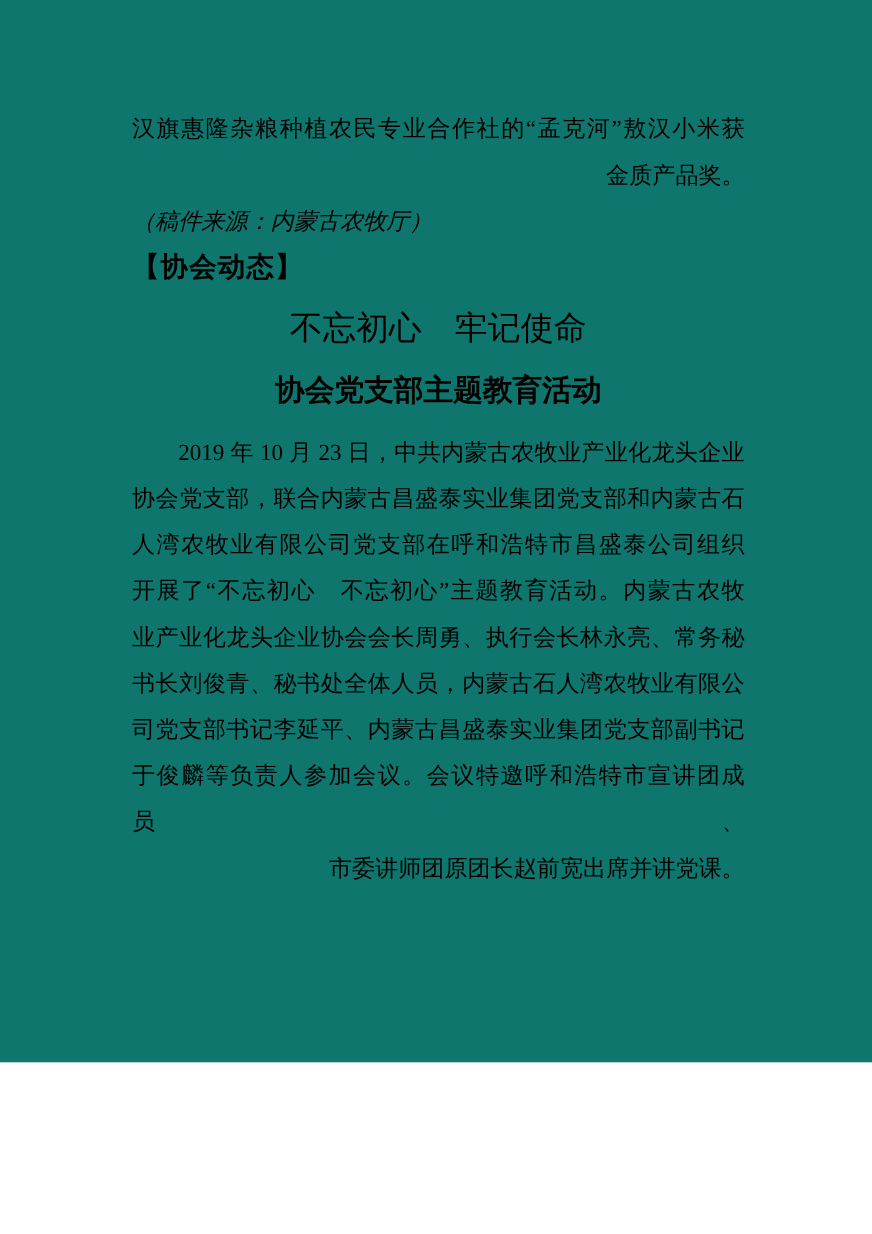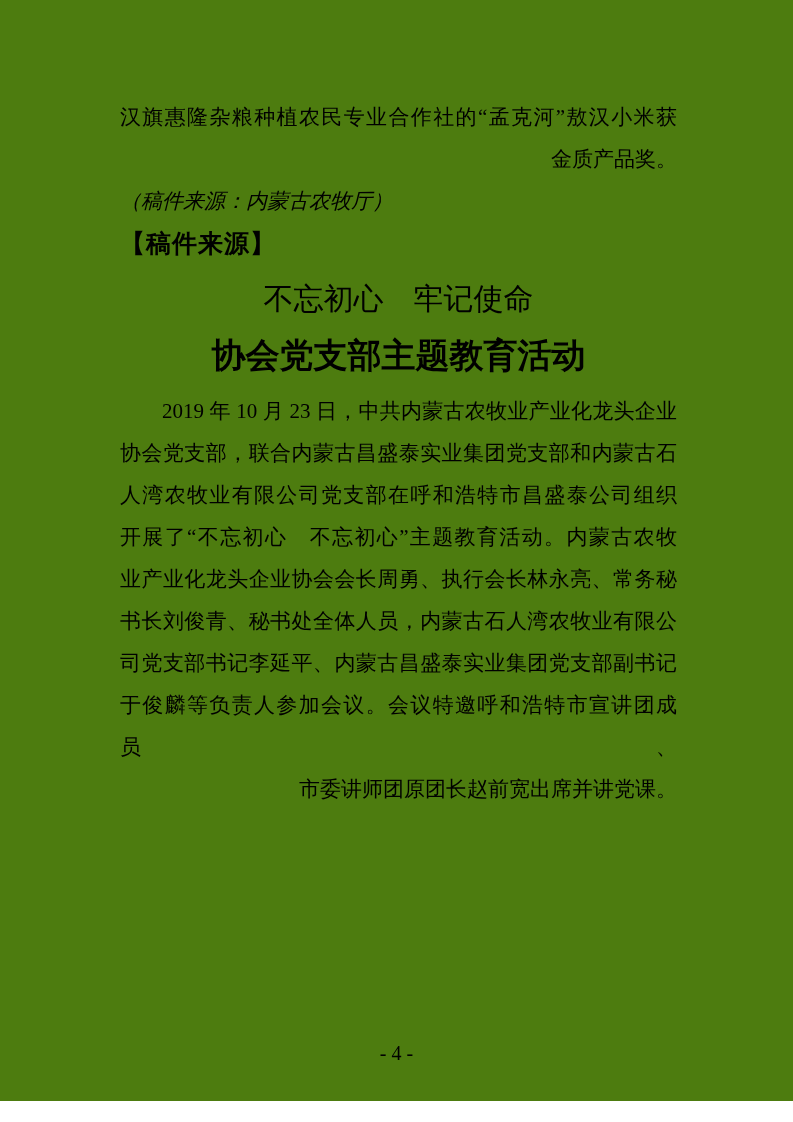--- a/index.html
+++ b/index.html
@@ -3,22 +3,22 @@
 <meta charset="utf-8">
 <style>
   html, body {
     margin: 0;
     padding: 0;
     background: #ffffff;
   }
   .page {
     position: relative;
     width: 793px;
-    height: 1101px;
-    background: #4d7c0f;
+    height: 966px;
+    background: #0f766e;
     overflow: hidden;
     color: #000000;
     font-family: "Liberation Serif", "DejaVu Serif", serif;
   }
   .content {
     position: absolute;
     left: 120px;
     top: 96px;
     width: 557px;
   }
@@ -50,21 +50,21 @@
     letter-spacing: 1px;
   }
   .title1 {
     margin-top: 6px;
     font-size: 30px;
     font-weight: 400;
     line-height: 57px;
     text-align: center;
   }
   .title2 {
-    font-size: 34px;
+    font-size: 27px;
     font-weight: 700;
     line-height: 57px;
     text-align: center;
   }
   .para1 { margin-top: 6px; }
   .para2 { margin-top: -4px; }
   .footer {
     position: absolute;
     left: 0;
     top: 1040px;
@@ -81,21 +81,21 @@
 <div class="page">
   <div class="content">
 
     <div>
       <div class="bodyline just">汉旗惠隆杂粮种植农民专业合作社的“孟克河”敖汉小米获</div>
       <div class="bodyline">金质产品奖。</div>
     </div>
 
     <div class="bodyline source">（稿件来源：内蒙古农牧厅）</div>
 
-    <div class="section-header">【稿件来源】</div>
+    <div class="section-header">【协会动态】</div>
 
     <div class="title1">不忘初心　牢记使命</div>
     <div class="title2">协会党支部主题教育活动</div>
 
     <div class="para1">
       <div class="bodyline just indent">2019 年 10 月 23 日，中共内蒙古农牧业产业化龙头企业</div>
       <div class="bodyline just">协会党支部，联合内蒙古昌盛泰实业集团党支部和内蒙古石</div>
       <div class="bodyline just">人湾农牧业有限公司党支部在呼和浩特市昌盛泰公司组织</div>
       <div class="bodyline just">开展了“不忘初心　不忘初心”主题教育活动。内蒙古农牧</div>
       <div class="bodyline just">业产业化龙头企业协会会长周勇、执行会长林永亮、常务秘</div>

